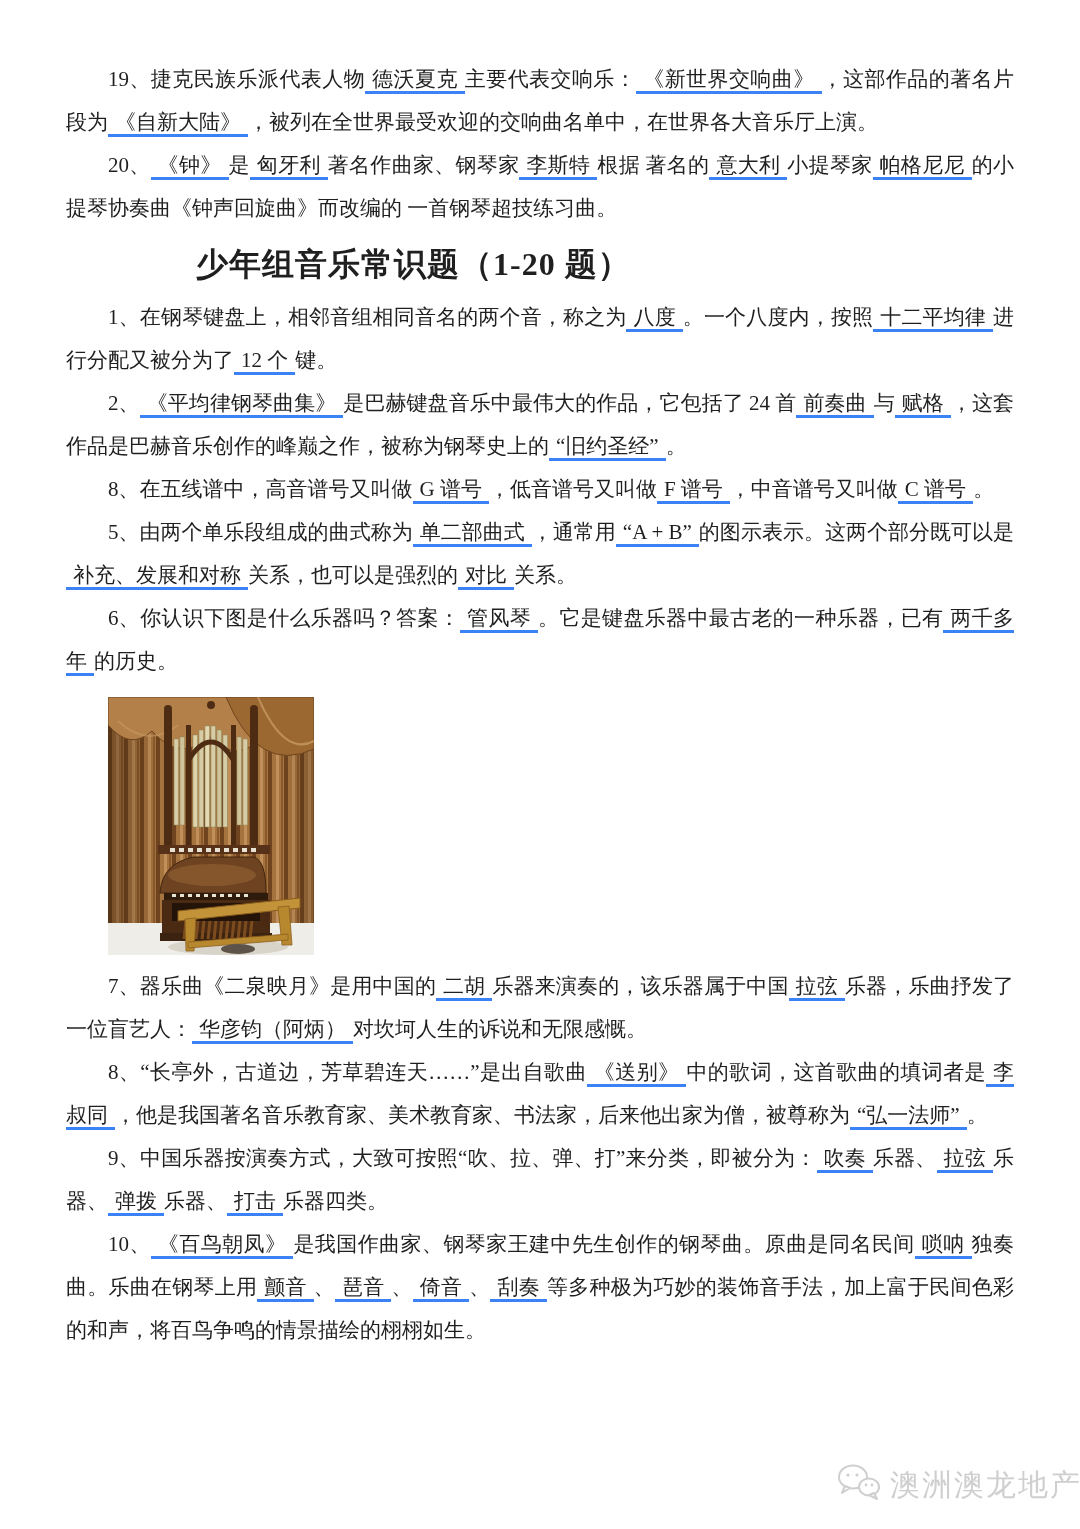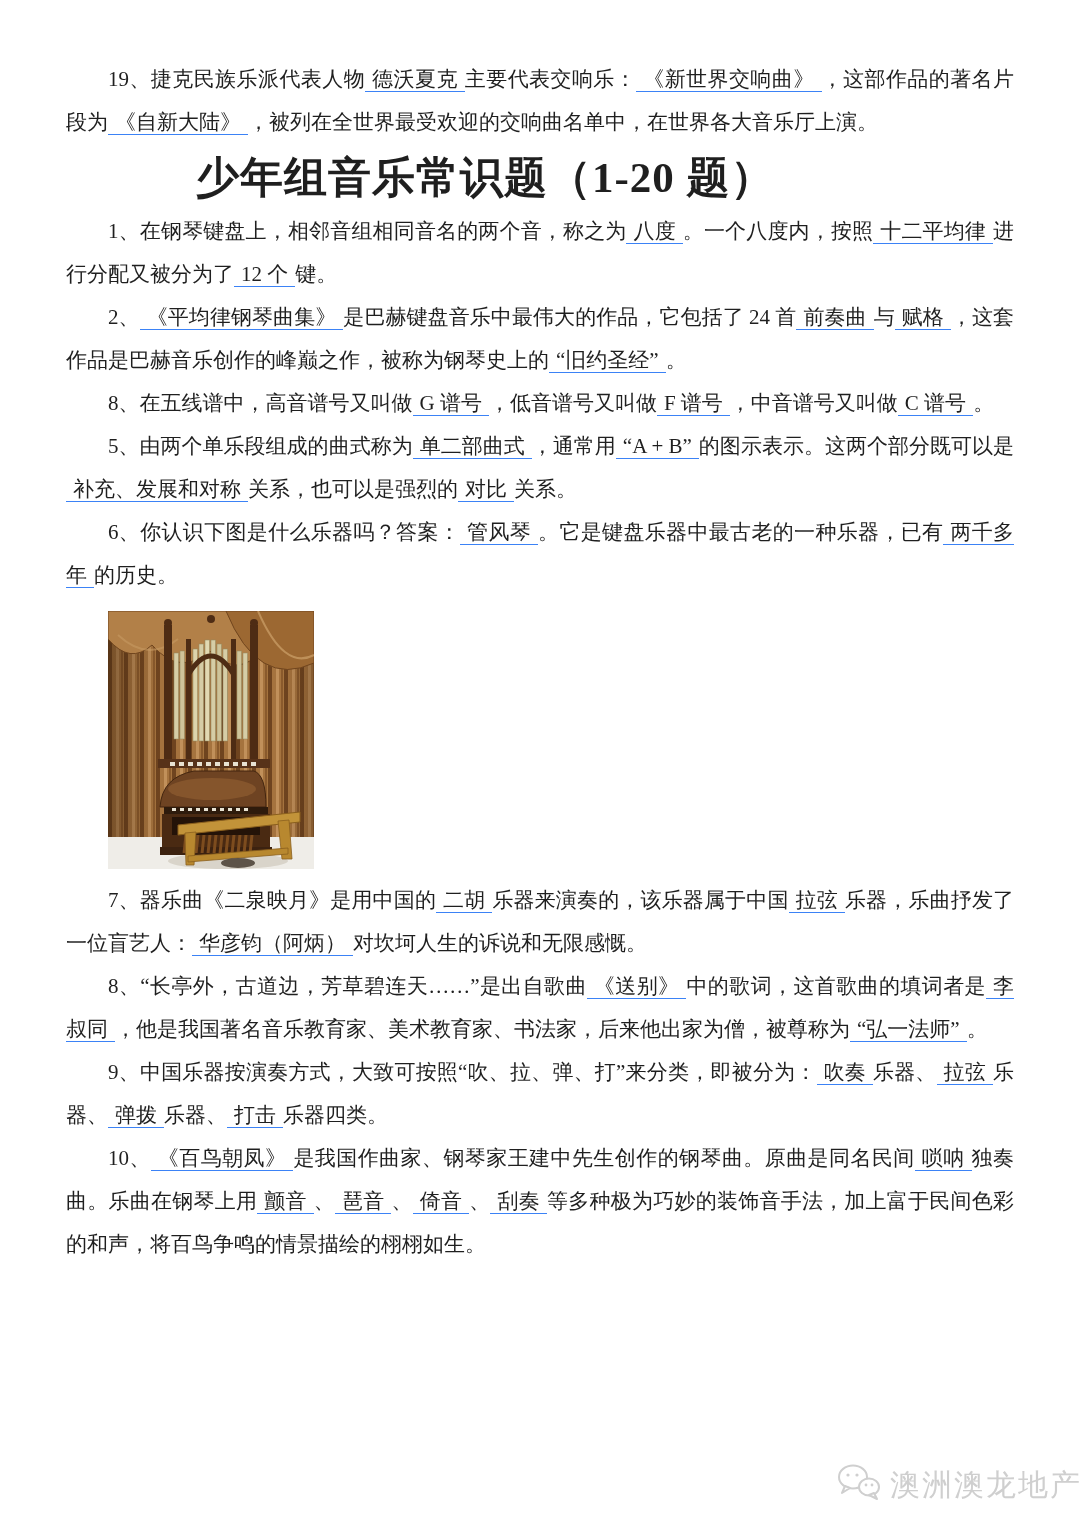--- a/index.html
+++ b/index.html
@@ -15,28 +15,28 @@
     padding: 58px 66px 0 66px;
   }
   p.para {
     margin: 0;
     font-size: 21px;
     line-height: 43px;
     text-align: justify;
     text-indent: 42px;
   }
   h1.title {
-    font-size: 43px;
+    font-size: 32px;
     line-height: 48px;
     font-weight: bold;
     margin: 10px 0 8px 130px;
     letter-spacing: 1px;
   }
   .blank {
-    border-bottom: 1px solid #3b82f6;
+    border-bottom: 3px solid #3b82f6;
     padding: 0 7px;
   }
   .photo {
     width: 206px; height: 258px;
     margin: 14px 0 10px 42px;
   }
   .photo svg { display: block; }
   .watermark {
     position: absolute;
     left: 836px; top: 1462px;
@@ -48,20 +48,21 @@
     letter-spacing: 2px;
     white-space: nowrap;
     font-family: "Liberation Sans", sans-serif;
   }
 </style>
 </head>
 <body>
 
 <div class="doc">
     <p class="para"><span>19、捷克民族乐派代表人物</span><span class="blank">德沃夏克</span><span>主要代表交响乐：</span><span class="blank">《新世界交响曲》</span><span>，这部作品的著名片段为</span><span class="blank">《自新大陆》</span><span>，被列在全世界最受欢迎的交响曲名单中，在世界各大音乐厅上演。</span></p>
+    <p class="para"><span>20、</span><span class="blank">《钟》</span><span>是</span><span class="blank">匈牙利</span><span>著名作曲家、钢琴家</span><span class="blank">李斯特</span><span>根据 著名的</span><span class="blank">意大利</span><span>小提琴家</span><span class="blank">帕格尼尼</span><span>的小提琴协奏曲《钟声回旋曲》而改编的 一首钢琴超技练习曲。</span></p>
     <h1 class="title">少年组音乐常识题（1-20 题）</h1>
     <p class="para"><span>1、在钢琴键盘上，相邻音组相同音名的两个音，称之为</span><span class="blank">八度</span><span>。一个八度内，按照</span><span class="blank">十二平均律</span><span>进行分配又被分为了</span><span class="blank">12 个</span><span>键。</span></p>
     <p class="para"><span>2、</span><span class="blank">《平均律钢琴曲集》</span><span>是巴赫键盘音乐中最伟大的作品，它包括了 24 首</span><span class="blank">前奏曲</span><span>与</span><span class="blank">赋格</span><span>，这套作品是巴赫音乐创作的峰巅之作，被称为钢琴史上的</span><span class="blank">“旧约圣经”</span><span>。</span></p>
     <p class="para"><span>8、在五线谱中，高音谱号又叫做</span><span class="blank">G 谱号</span><span>，低音谱号又叫做</span><span class="blank">F 谱号</span><span>，中音谱号又叫做</span><span class="blank">C 谱号</span><span>。</span></p>
     <p class="para"><span>5、由两个单乐段组成的曲式称为</span><span class="blank">单二部曲式</span><span>，通常用</span><span class="blank">“A + B”</span><span>的图示表示。这两个部分既可以是</span><span class="blank">补充、发展和对称</span><span>关系，也可以是强烈的</span><span class="blank">对比</span><span>关系。</span></p>
     <p class="para"><span>6、你认识下图是什么乐器吗？答案：</span><span class="blank">管风琴</span><span>。它是键盘乐器中最古老的一种乐器，已有</span><span class="blank">两千多年</span><span>的历史。</span></p>
   <div class="photo">
     <svg width="206" height="258" viewBox="0 0 206 258">
       <defs>
         <pattern id="curtain" width="16" height="258" patternUnits="userSpaceOnUse">

